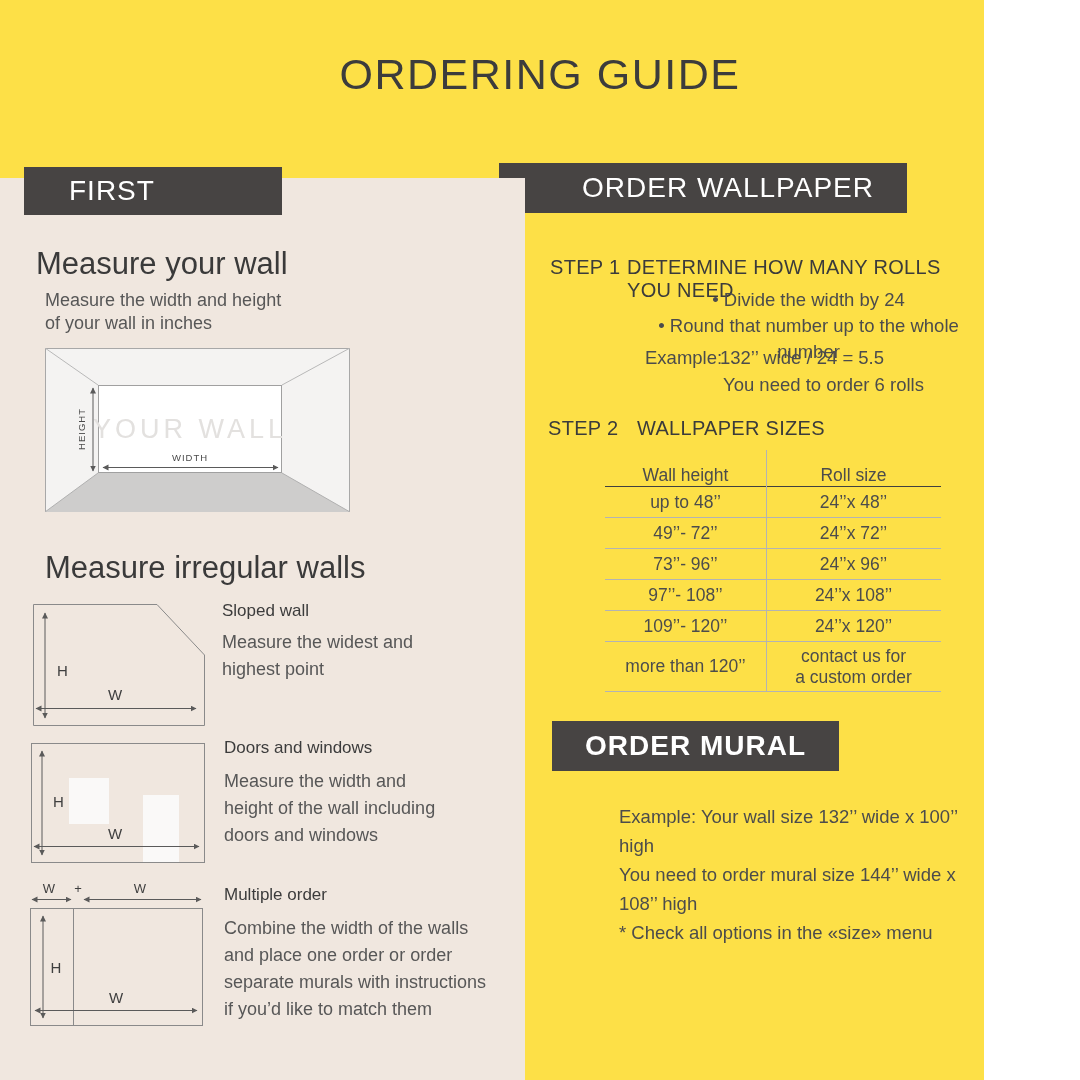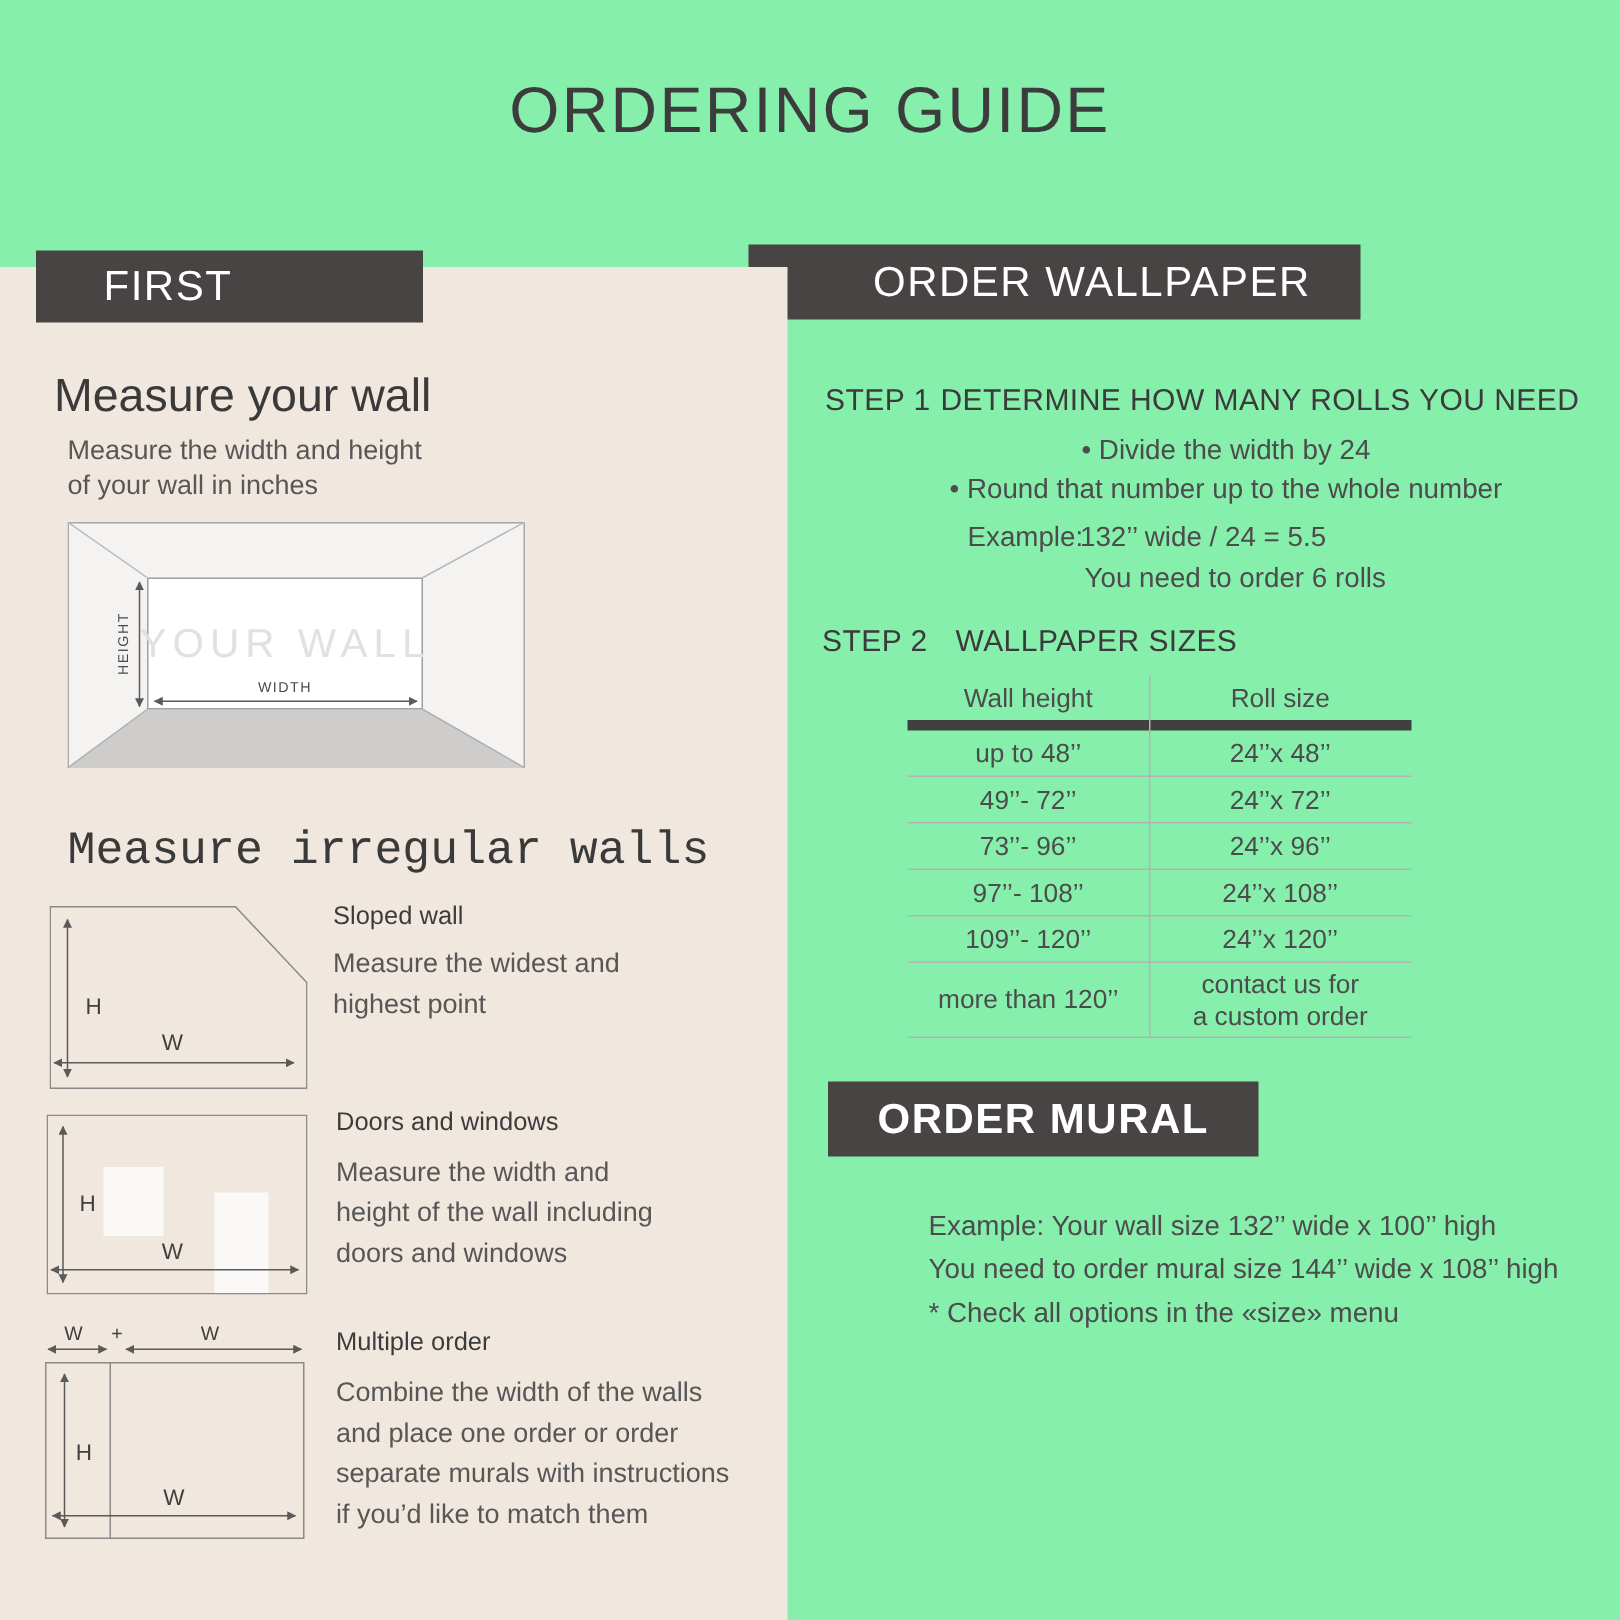--- a/index.html
+++ b/index.html
@@ -1,18 +1,18 @@
 <!DOCTYPE html>
 <html><head>
 <meta charset="utf-8">
 <style>
   html,body { margin:0; padding:0; background:#ffffff; }
   #page {
-    position:relative; width:1080px; height:1080px; overflow:hidden;
-    background:#86efac;
+    position:relative; width:984px; height:1080px; overflow:hidden;
+    background:#fde047;
     font-family:"Liberation Sans", sans-serif;
     color:#3b3b3b;
   }
   .abs { position:absolute; }
   .pre { white-space:pre-line; }
 
   
   #page-title {
     top:50px; left:0; width:1080px; text-align:center;
     font-size:43px; letter-spacing:1.5px; color:#3c3c3c; font-weight:400;
@@ -32,21 +32,21 @@
   #left-panel { left:0; top:178px; width:525px; height:902px; background:#f0e7df; z-index:2; }
 
   .z4 { z-index:4; }
   .h2 { font-size:31px; color:#3a3a3a; font-weight:500; }
   .body-text { font-size:18px; line-height:23px; color:#575757; }
   .item-title { font-size:17px; font-weight:400; color:#3c3c3c; }
   .item-body  { font-size:18px; line-height:27px; color:#575757; }
 
   #mw-heading  { left:36px; top:246px; }
   #mw-desc     { left:45px; top:289px; }
-  #irr-heading { left:45px; top:550px;font-family:Liberation Mono, monospace; }
+  #irr-heading { left:45px; top:550px; }
 
   #room-svg    { left:45px; top:348px; }
   #sloped-svg  { left:33px; top:604px; }
   #doors-svg   { left:31px; top:743px; }
   #multi-svg   { left:30px; top:878px; }
 
   #item1-title { left:222px; top:601px; }
   #item1-body  { left:222px; top:629px; }
   #item2-title { left:224px; top:738px; }
   #item2-body  { left:224px; top:768px; }
@@ -66,21 +66,21 @@
   #bullet-list .bullet::before { content:"• "; }
 
   .example-text { font-size:18.5px; color:#4c4c4c; }
   #example-label  { left:645px; top:347px; }
   #example-calc   { left:720px; top:347px; }
   #example-result { left:723px; top:374px; }
 
   
   #size-table { left:605px; top:450px; width:336px; font-size:17.5px; color:#4c4c4c; z-index:1; }
   #size-table .row { display:flex; align-items:center; border-bottom:1px solid #b3b3b3; box-sizing:border-box; }
-  #size-table .thead { height:37px; border-bottom:7px solid #404040; }
+  #size-table .thead { height:37px; border-bottom:1px solid #404040;align-items:flex-end; }
   #size-table .r { height:31px; }
   #size-table .tall { height:50px; }
   #size-table .c1 { width:161px; text-align:center; }
   #size-table .c2 { width:175px; text-align:center; line-height:21px; }
   #size-table .vline { position:absolute; left:161px; top:0; bottom:0; width:1px; background:#b3b3b3; }
 
   #mural-lines { left:619px; top:802px; font-size:18.5px; color:#4c4c4c; }
   #mural-lines .mline { line-height:29px; }
 
   svg text { font-family:"Liberation Sans", sans-serif; }

